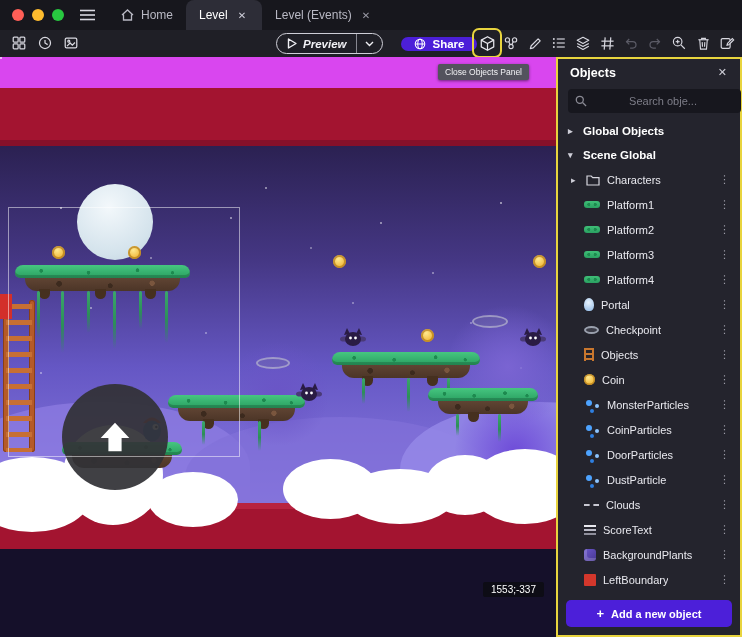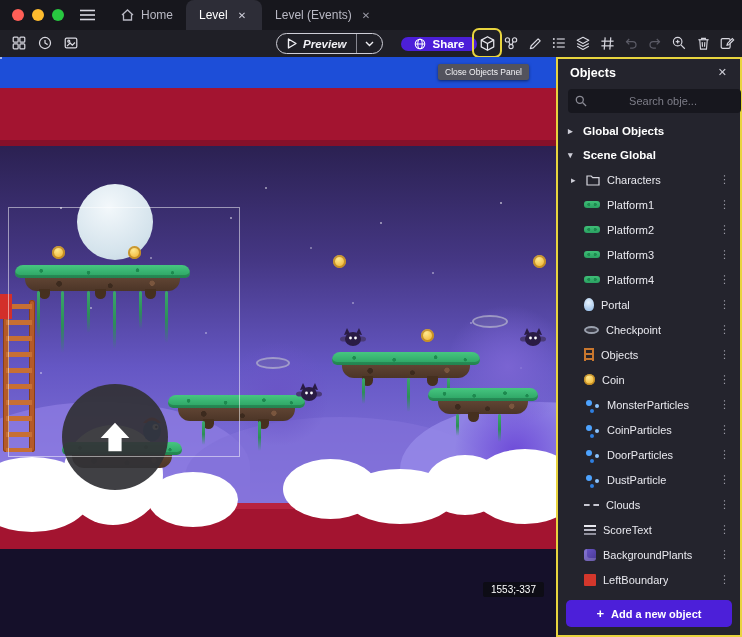--- a/index.html
+++ b/index.html
@@ -28,21 +28,21 @@
   .ti.hl { outline:2px solid #e8d43e; outline-offset:2px; border-radius:3px; }
   .pill { height:21px; display:flex; align-items:center; border:1px solid #cfcfd8; border-radius:11px; color:#f0f0f4; font-size:11.5px; font-weight:bold; }
   .pill .seg { display:flex; align-items:center; gap:6px; padding:0 10px;font-style:italic; }
   .pill .divider { width:1px; align-self:stretch; background:#cfcfd8; opacity:.6; }
   .pill .chev { padding:0 8px; display:flex; align-items:center; }
   .share-btn { height:14px; display:flex; align-items:center; gap:6px; padding:0 13px; border-radius:11px; background:#4c1fd9; color:#fff; font-size:11.5px; font-weight:bold; }
 
   .tooltip { position:absolute; left:438px; top:64px; background:#53535d; color:#f3f3f6; font-size:8.5px; padding:3px 7px; border-radius:2px; z-index:60; box-shadow:0 1px 3px rgba(0,0,0,.5); }
 
   
-  .canvas { position:absolute; left:0; top:57px; width:556px; height:580px; background:#1d4ed8; overflow:hidden; }
+  .canvas { position:absolute; left:0; top:57px; width:556px; height:580px; background:#d946ef; overflow:hidden; }
   .band { position:absolute; left:0; width:100%; background:#a31430; }
   .band.top { box-shadow: inset 0 -6px 0 #86102a; z-index:1; }
   .band.bottom { z-index:3; box-shadow: inset 0 6px 0 #b82340; }
   .bottom-dark { position:absolute; left:0; width:100%; background:#15102a; z-index:1; }
   .sky { position:absolute; left:0; top:89px; width:100%; height:357px; z-index:1;
          background:linear-gradient(#2b2152 0%, #453784 32%, #6557c4 62%, #8a7ae2 100%); }
   .stars { position:absolute; left:0; top:0; width:2px; height:2px; border-radius:50%; background:#fff; opacity:.8; z-index:2;
            box-shadow: 60px 150px 0 #ffffffcc, 150px 200px 0 #ffffff99, 230px 160px 0 #ffffffbb,
                        310px 190px 0 #ffffff88, 90px 250px 0 #ffffffaa, 205px 275px 0 #ffffff88,
                        380px 165px 0 #ffffffbb, 432px 215px 0 #ffffff99, 500px 145px 0 #ffffffcc,

